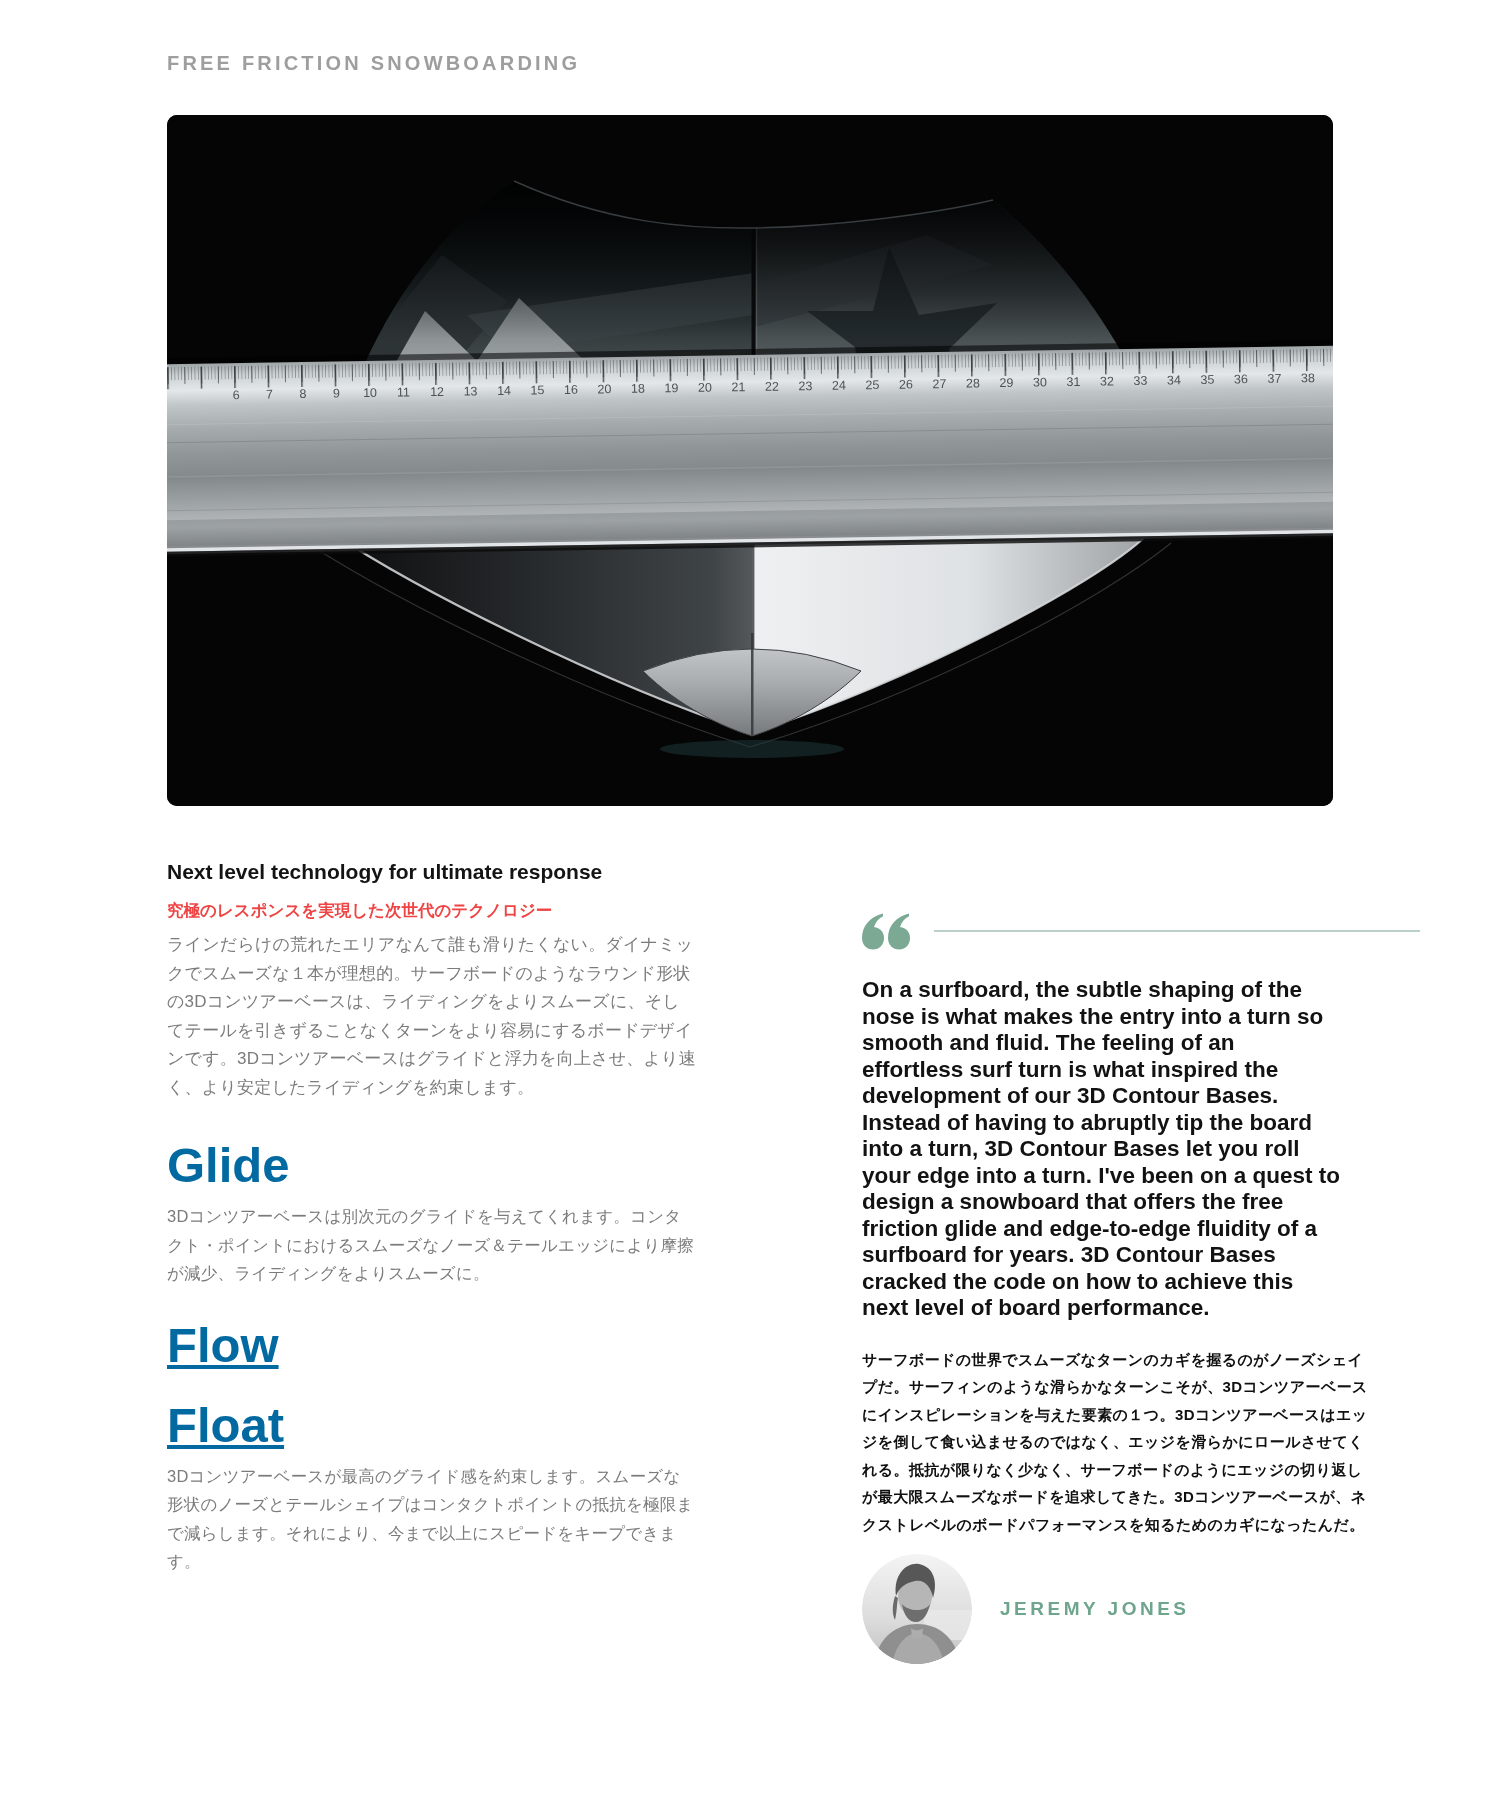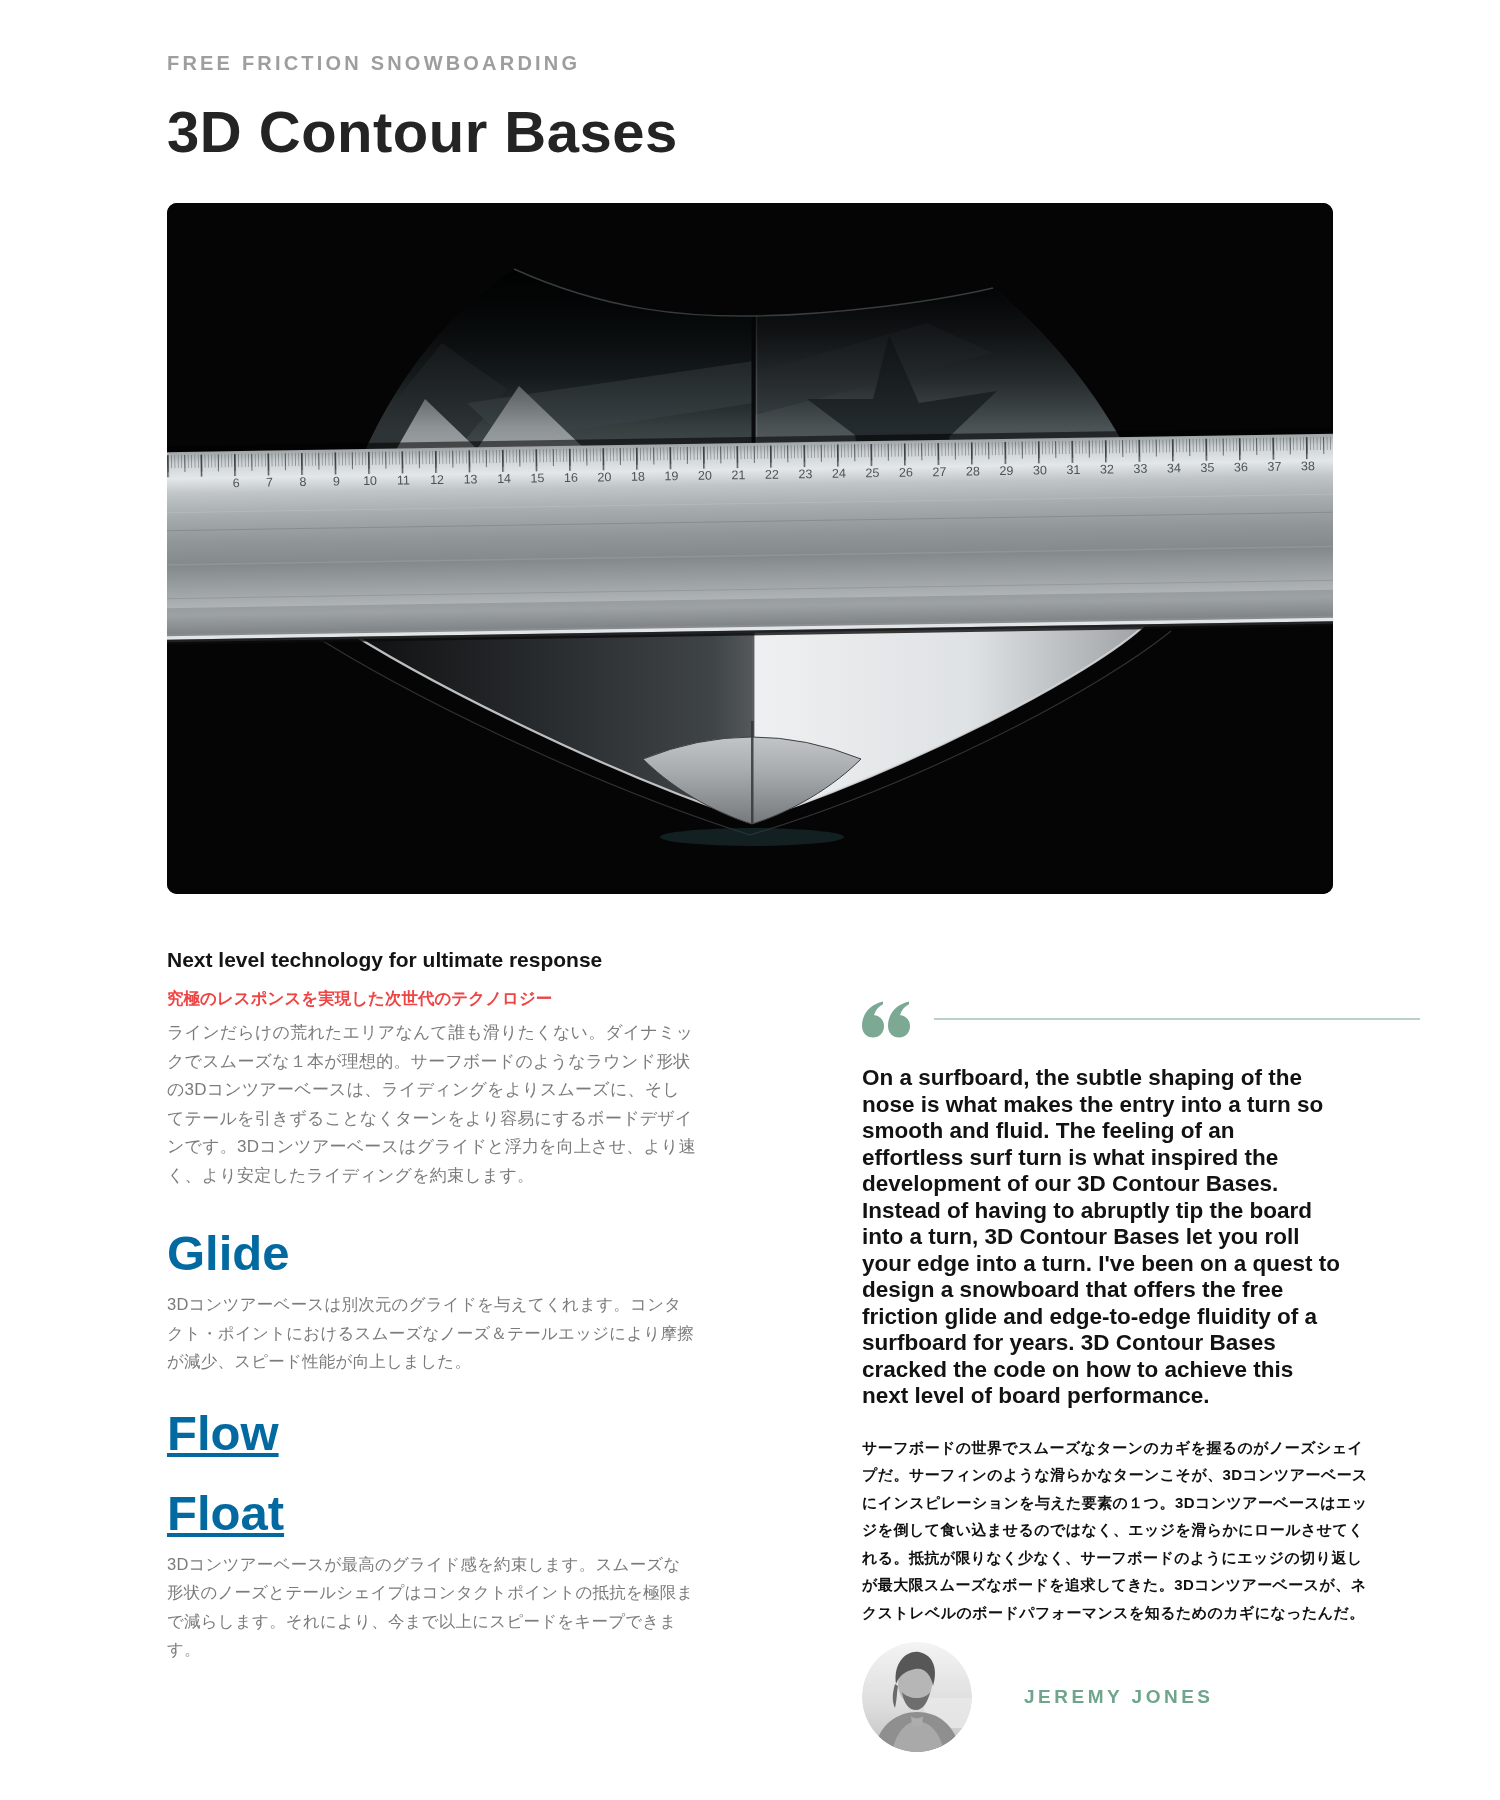--- a/index.html
+++ b/index.html
@@ -22,31 +22,30 @@
   .lead-sub{margin-top:14px;font-size:16.5px;line-height:22px;font-weight:bold;color:#ef4444;}
   .body-jp{margin-top:10px;font-size:17px;line-height:28.5px;color:#7b7b7b;letter-spacing:.2px;}
   .sec-title{margin:40px 0 0 0;font-size:49px;line-height:46px;font-weight:800;color:#0369a1;}
   .sec-title.tight{margin-top:34px;text-decoration:underline;}
   .sec-body{margin-top:14px;font-size:16.5px;line-height:28.5px;color:#7b7b7b;letter-spacing:.2px;}
 
   .quote-head{display:flex;align-items:center;height:38px;}
   .quote-head .rule{flex:1;height:2px;background:#bbd0c6;margin-left:24px;}
   .quote-text{margin:27px 0 0 0;width:480px;font-size:22.5px;line-height:26.5px;font-weight:800;color:#121212;}
   .quote-jp{margin-top:24px;width:515px;font-size:15px;line-height:27.5px;font-weight:bold;color:#101010;letter-spacing:.4px;}
-  .author{margin-top:16px;display:flex;align-items:center;gap:24px;}
+  .author{margin-top:16px;display:flex;align-items:center;}
   .avatar{width:110px;height:110px;border-radius:50%;overflow:hidden;flex:none;}
   .author-name{margin-left:28px;font-size:19px;font-weight:800;letter-spacing:3.5px;color:#6fa58c;}
 </style>
 </head>
 <body>
 
 <div class="wrap">
 
   <div class="eyebrow">FREE FRICTION SNOWBOARDING</div>
-  <h1 class="page-title">3D Contour Bases</h1>
 
   <div class="hero">
     <svg width="1166" height="691" viewBox="0 0 1166 691">
       <defs>
         <linearGradient id="gUpper" x1="0" y1="60" x2="0" y2="310" gradientUnits="userSpaceOnUse">
           <stop offset="0" stop-color="#05090a"></stop>
             <stop offset="0.45" stop-color="#1d2527"></stop>
           <stop offset="0.8" stop-color="#485053"></stop>
             <stop offset="1" stop-color="#5d6568"></stop>
         </linearGradient>
@@ -187,21 +186,21 @@
   </div>
 
   <div class="cols">
 
     <div class="col-left">
       <h2 class="lead-heading">Next level technology for ultimate response</h2>
       <div class="lead-sub">究極のレスポンスを実現した次世代のテクノロジー</div>
       <p class="body-jp">ラインだらけの荒れたエリアなんて誰も滑りたくない。ダイナミックでスムーズな１本が理想的。サーフボードのようなラウンド形状の3Dコンツアーベースは、ライディングをよりスムーズに、そしてテールを引きずることなくターンをより容易にするボードデザインです。3Dコンツアーベースはグライドと浮力を向上させ、より速く、より安定したライディングを約束します。</p>
 
       <h3 class="sec-title">Glide</h3>
-      <p class="sec-body">3Dコンツアーベースは別次元のグライドを与えてくれます。コンタクト・ポイントにおけるスムーズなノーズ＆テールエッジにより摩擦が減少、スピード性能が向上しました。</p>
+      <p class="sec-body">3Dコンツアーベースは別次元のグライドを与えてくれます。コンタクト・ポイントにおけるスムーズなノーズ＆テールエッジにより摩擦が減少、ライディングをよりスムーズに。</p>
 
       <h3 class="sec-title tight">Flow</h3>
 
       <h3 class="sec-title tight">Float</h3>
       <p class="sec-body">3Dコンツアーベースが最高のグライド感を約束します。スムーズな形状のノーズとテールシェイプはコンタクトポイントの抵抗を極限まで減らします。それにより、今まで以上にスピードをキープできます。</p>
     </div>
 
     <div class="col-right">
       <div class="quote-head">
         <svg width="48" height="37" viewBox="0 0 48 37">

